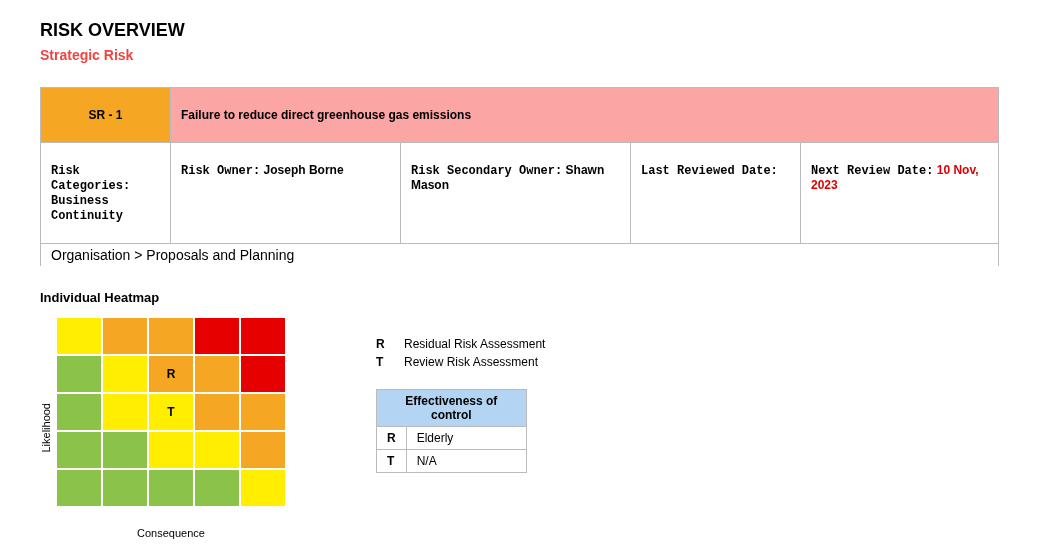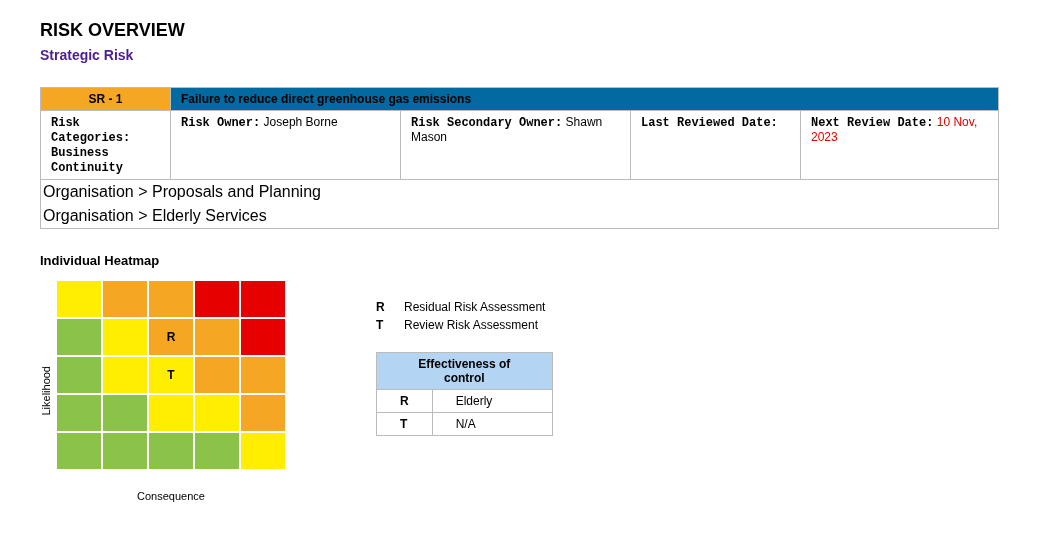--- a/index.html
+++ b/index.html
@@ -13,57 +13,57 @@
     width: 1039px;
   }
   .title {
     font-size: 18px;
     font-weight: 700;
     margin: 0 0 6px 0;
   }
   .subtitle {
     font-size: 14px;
     font-weight: 700;
-    color: #4c1d95;
+    color: #ef4444;
     margin: 0 0 24px 0;
   }
   .risk-header-table {
     width: 100%;
     border-collapse: collapse;
     margin-bottom: 24px;
   }
   .risk-header-table td {
     border: 1px solid #bbb;
-    padding: 4px 10px;
+    padding: 20px 10px;
     vertical-align: top;
     font-size: 12px;
   }
   .cell-id {
     background: #f5a623;
     text-align: center;
     font-weight: 700;
     font-size: 14px;
     width: 110px;
     vertical-align: middle !important;
   }
   .cell-title {
-    background: #0369a1;
+    background: #fca5a5;
     font-weight: 700;
     font-size: 14px;
   }
   .cell-categories {
     font-weight: 700;
     width: 130px;
   }
   .lbl { font-weight: 700; font-family: Liberation Mono, monospace; }
-  .val { font-weight: 400; }
+  .val { font-weight: 700; }
   .red { color: #d00; }
   .org-row td {
-    padding: 3px 2px;
-    font-size: 16px;
+    padding: 3px 10px;
+    font-size: 14px;
   }
   .section-label {
     font-weight: 700;
     font-size: 13px;
     margin-bottom: 12px;
   }
   .heatmap-area {
     display: flex;
     align-items: flex-start;
     gap: 90px;
@@ -115,21 +115,21 @@
     font-size: 12px;
   }
   .legend-key { font-weight: 700; width: 14px; }
   .eff-table {
     border-collapse: collapse;
     margin-top: 20px;
     font-size: 12px;
   }
   .eff-table th, .eff-table td {
     border: 1px solid #bbb;
-    padding: 4px 23px;
+    padding: 4px 10px;
     text-align: left;
   }
   .eff-table th {
     background: #b3d4f3;
     font-weight: 700;
     text-align: center;
   }
   .eff-key {
     font-weight: 700;
     width: 26px;
@@ -166,23 +166,20 @@
       <span class="lbl">Last Reviewed Date:</span>
       <span class="val"></span>
     </td>
     <td>
       <span class="lbl">Next Review Date:</span>
       <span class="val red">10 Nov, 2023</span>
     </td>
   </tr>
   <tr class="org-row">
     <td colspan="5" style="border-bottom:none">Organisation &gt; Proposals and Planning</td>
-  </tr>
-  <tr class="org-row">
-    <td colspan="5" style="border-top:none">Organisation &gt; Elderly Services</td>
   </tr>
 </tbody>
   </table>
 
 <div class="section-label">Individual Heatmap</div>
 
 <div class="heatmap-area">
   <div class="heatmap-block">
     <div class="y-axis-label">Likelihood</div>
     <div class="heatmap-wrap">

